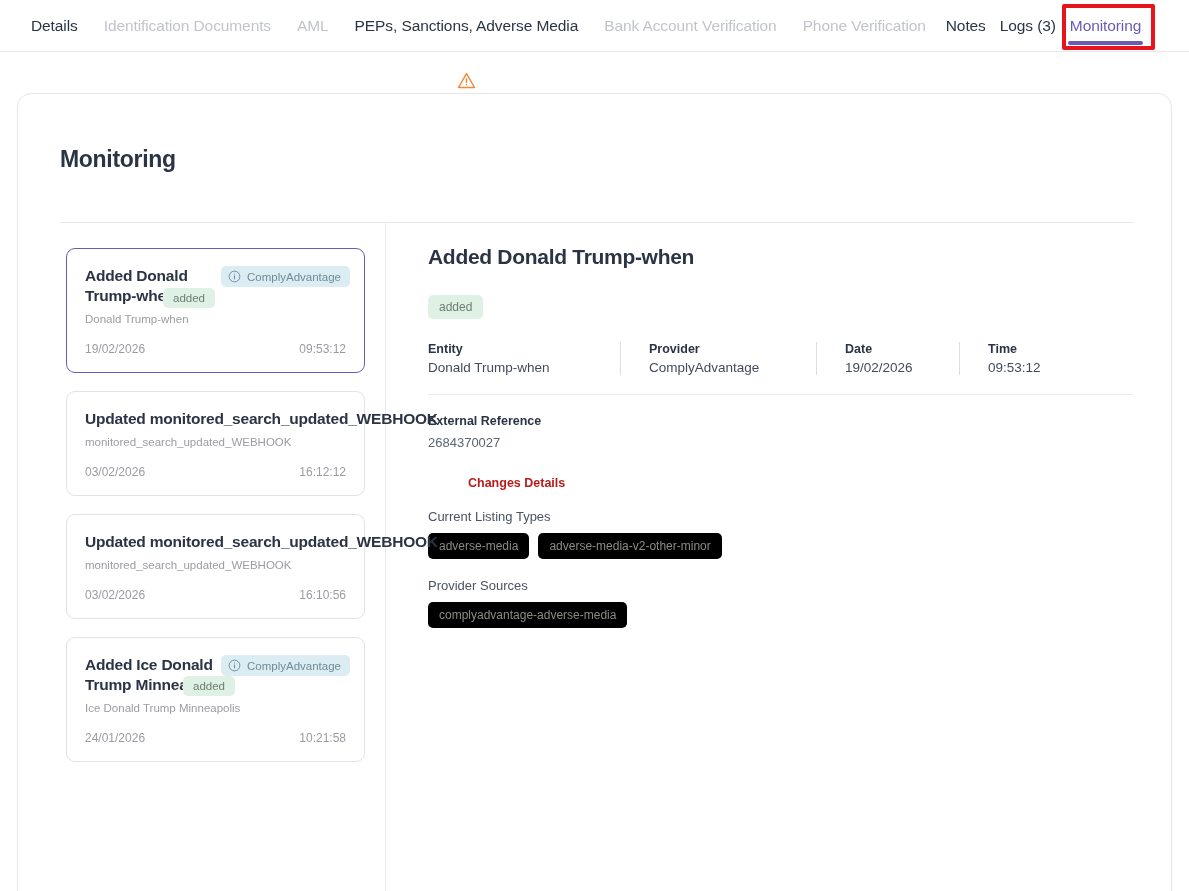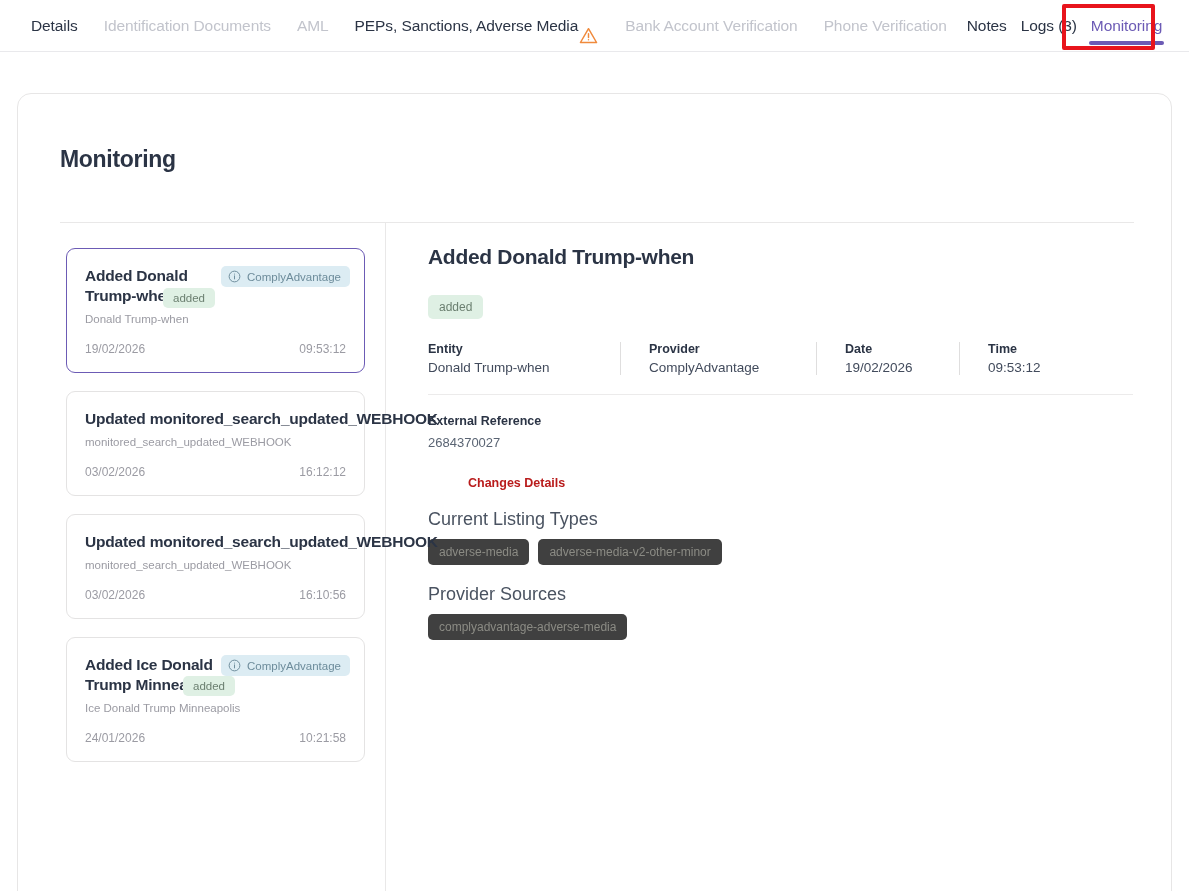--- a/index.html
+++ b/index.html
@@ -27,21 +27,21 @@
     font-size: 15.5px;
     letter-spacing: -0.1px;
     color: #c2c4cc;
     padding: 0 13px;
     height: 51px;
     line-height: 51px;
     cursor: pointer;
     position: relative;
   }
   .tab.enabled { color: #2b3445; }
-  .tab.warn { display: flex; align-items: center; gap: 0; }
+  .tab.warn { display: flex; align-items: center; gap: 9px; flex-direction: column; }
   .tab.active {
     color: #6c5bb5;
   }
   .tab.active::after {
     content: "";
     position: absolute;
     left: 5px; right: 5px; bottom: 6px;
     height: 4px;
     background: #6c5bb5;
     border-radius: 2px;
@@ -244,33 +244,33 @@
   }
 
   .section-label {
     font-size: 12.5px;
     font-weight: 700;
     color: #b91c1c;
     margin-top: 26px;
     margin-left: 40px;
   }
   .sub-label {
-    font-size: 18px;
+    font-size: 13px;
     color: #4a5361;
     margin-top: 19px;
   }
 
   .chips {
     display: flex;
     flex-wrap: wrap;
     gap: 9px;
     margin-top: 9px;
   }
   .chip {
-    background: #404040;
+    background: #000000;
     color: #8b8b84;
     font-size: 12px;
     border-radius: 5px;
     padding: 6px 11px;
     white-space: nowrap;
   }
 </style>
 </head>
 <body>
 

